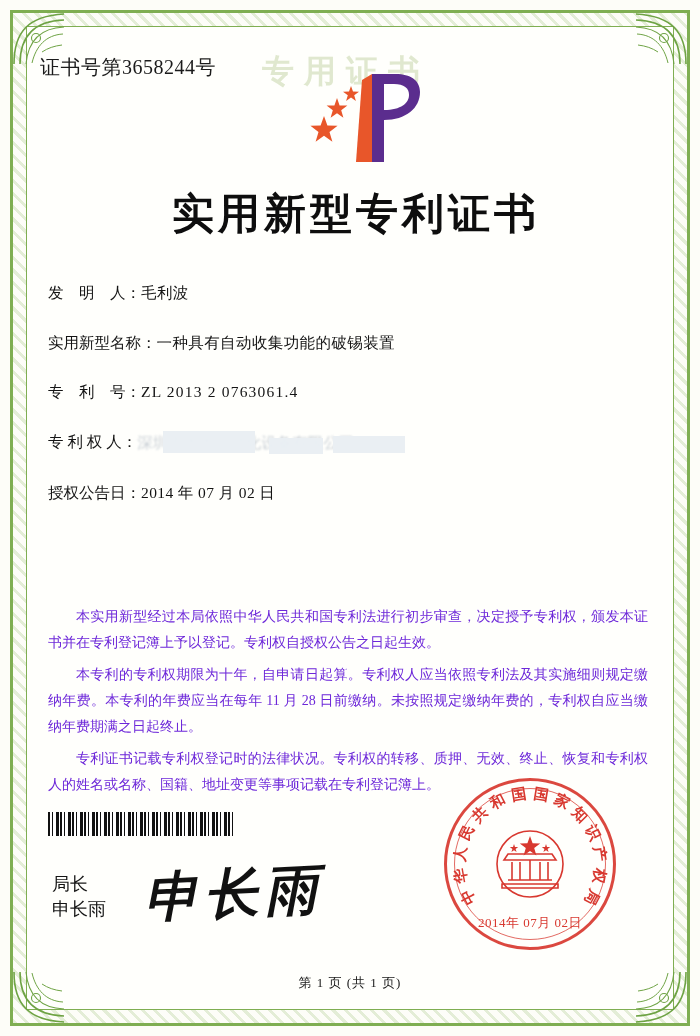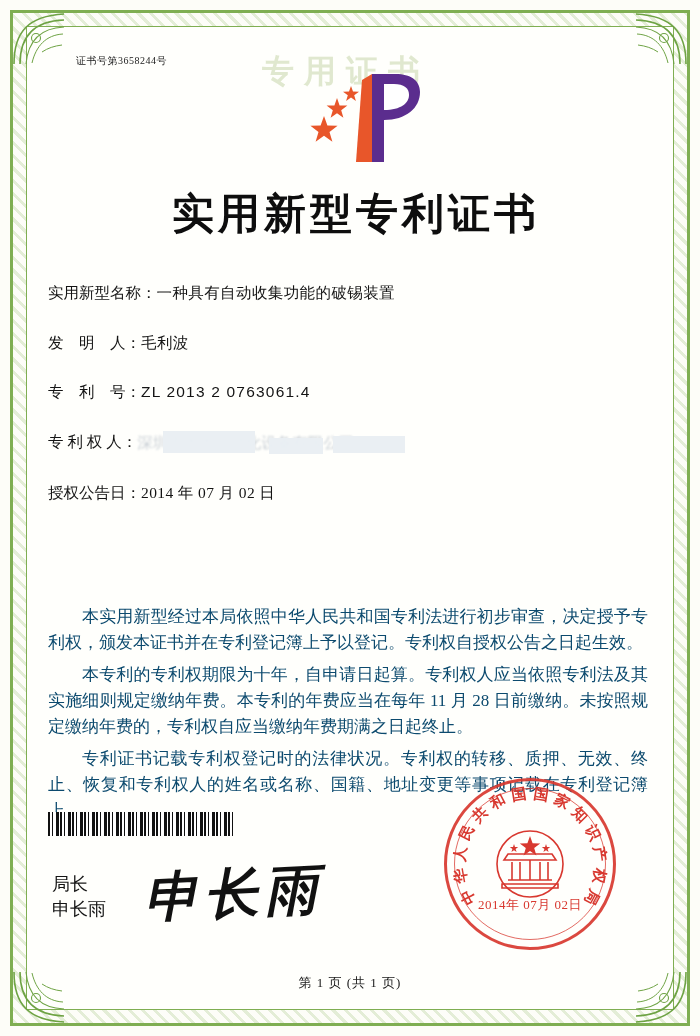--- a/index.html
+++ b/index.html
@@ -50,25 +50,24 @@
 
   
   .content {
     position: absolute;
     left: 26px; top: 26px;
     width: 648px; height: 984px;
   }
   .cert-no {
     position: absolute;
     left: 14px; top: 28px;
-    font-size: 10px;
+    font-size: 20px;
     color: #1b1b1b;
     letter-spacing: 0.5px;
     font-family: "Liberation Serif", "DejaVu Serif", serif;
-    margin-left: 36px;
   }
   
   .watermark {
     position: absolute;
     left: 170px; top: 24px;
     width: 300px; height: 50px;
     font-size: 32px;
     color: rgba(198,214,170,0.55);
     letter-spacing: 10px;
     text-align: center;
@@ -138,21 +137,21 @@
     color: #141414;
   }
   .field {
     margin-bottom: 31px;
     white-space: nowrap;
     line-height: 1.2;
   }
   .field .lbl { letter-spacing: 0px; }
   .field .val { letter-spacing: 0.4px; }
   .field .val-mono {
-    font-family: Liberation Sans, sans-serif;
+    font-family: Liberation Serif, serif;
     letter-spacing: 1.2px;
   }
   .redact {
     display: inline-block;
     position: relative;
     vertical-align: middle;
   }
   .redact .base {
     color: #9aa6b4;
     filter: blur(1.1px);
@@ -165,23 +164,23 @@
   }
   .redact .bar1 { left: 26px;  top: -3px; width: 92px; height: 22px; }
   .redact .bar2 { left: 132px; top: 4px;  width: 54px; height: 16px; }
   .redact .bar3 { left: 196px; top: 2px;  width: 72px; height: 17px; }
 
   
   .paras {
     position: absolute;
     left: 22px; top: 578px;
     width: 600px;
-    font-size: 17px;
+    font-size: 14px;
     line-height: 26px;
-    color: #0c4a6e;
+    color: #6d28d9;
     text-align: justify;
   }
   .paras p {
     margin: 0 0 6px 0;
     text-indent: 2em;
   }
 
   
   .barcode {
     position: absolute;
@@ -244,21 +243,21 @@
     left: 50%; top: 50%;
     font-size: 15px;
     color: #d8382f;
     font-weight: bold;
     transform-origin: 0 0;
     font-family: "Liberation Serif", "DejaVu Serif", serif;
   }
   .seal-date {
     position: absolute;
     left: 50%;
-    bottom: 36px;
+    bottom: 18px;
     transform: translateX(-50%);
     font-size: 13px;
     color: #d8382f;
     letter-spacing: 0.5px;
     white-space: nowrap;
   }
   
   .footer {
     position: absolute;
     left: 0; right: 0; bottom: 18px;
@@ -345,24 +344,24 @@
           <polygon points="63,24 65,29.6 71,29.7 66.2,33.3 67.9,39.1 63,35.6 58.1,39.1 59.8,33.3 55,29.7 61,29.6"></polygon>
         </g>
       </svg>
     </div>
 
 
     <div class="doc-title">实用新型专利证书</div>
 
     <div class="fields">
       <div class="field">
+        <span class="lbl">发　明　人：</span><span class="val">毛利波</span>
+      </div>
+      <div class="field">
         <span class="lbl">实用新型名称：</span><span class="val">一种具有自动收集功能的破锡装置</span>
-      </div>
-      <div class="field">
-        <span class="lbl">发　明　人：</span><span class="val">毛利波</span>
       </div>
       <div class="field">
         <span class="lbl">专　利　号：</span><span class="val val-mono">ZL 2013 2 0763061.4</span>
       </div>
       <div class="field">
         <span class="lbl">专 利 权 人：</span><span class="redact"><span class="base">深圳市＊＊自动化设备有限公司</span><span class="bar1"></span><span class="bar2"></span><span class="bar3"></span></span>
       </div>
       <div class="field">
         <span class="lbl">授权公告日：</span><span class="val">2014 年 07 月 02 日</span>
       </div>

